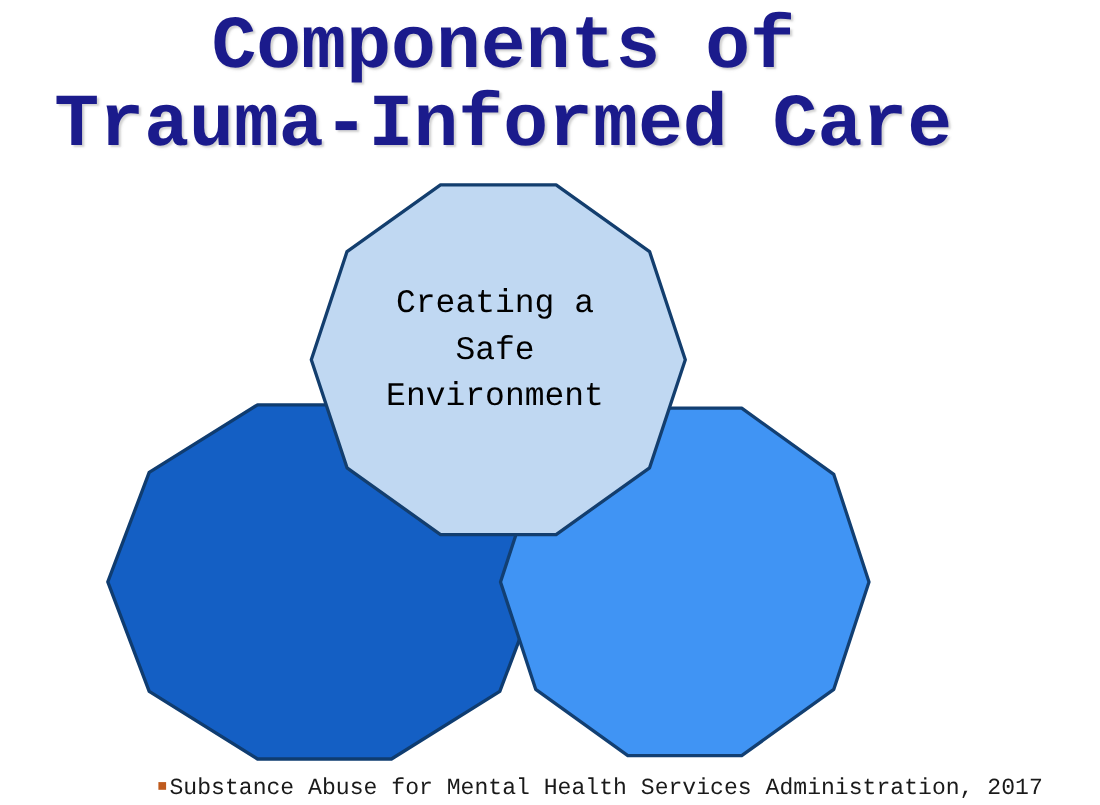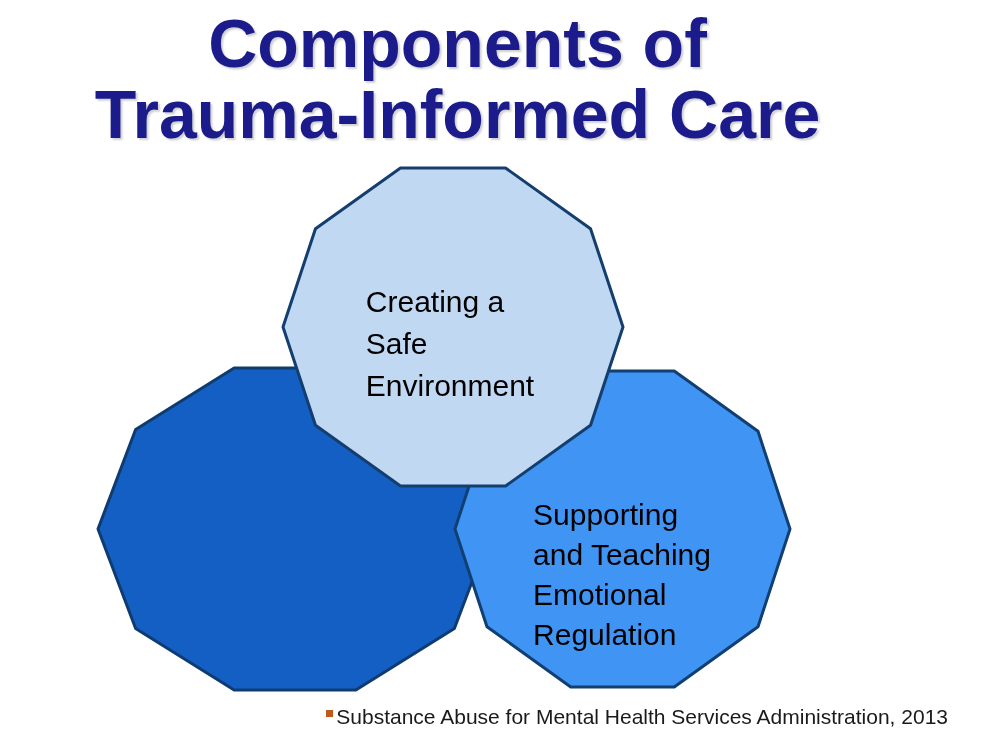--- a/index.html
+++ b/index.html
@@ -6,20 +6,21 @@
   body {
     width: 1000px; height: 732px;
     background: #ffffff;
     font-family: "Liberation Sans", "DejaVu Sans", sans-serif;
     overflow: hidden;
   }
   .slide {
     position: relative;
     width: 1000px; height: 732px;
     background: #ffffff;
+    font-family: Liberation Mono, monospace;
   }
   .diagram-svg {
     position: absolute;
     left: 0; top: 0;
   }
   .slide-title {
     position: absolute;
     left: 0; top: 8px;
     width: 915px;
     margin: 0;
@@ -27,24 +28,24 @@
     font-size: 68px;
     line-height: 71px;
     font-weight: bold;
     letter-spacing: 0px;
     white-space: pre-line;
     text-shadow: 2px 2px 2px rgba(120,120,120,0.35);
   }
   .shape-label {
     position: absolute;
     transform: translateX(-50%);
+    text-align: center;
     white-space: pre-line;
     color: #000000;
     font-size: 30px;
-    margin-top: 25px;
   }
   .label-creating   { left: 450px; top: 256px; line-height: 42px; }
   .label-building   { left: 292px; top: 447px; line-height: 41px; }
   .label-supporting { left: 622px; top: 470px; line-height: 40px; }
   .footer {
     position: absolute;
     right: 52px; bottom: 3px;
     display: flex;
     align-items: center;
     font-size: 21px;
@@ -70,23 +71,19 @@
   </svg>
 
   <h1 class="slide-title" style="color: rgb(27, 27, 140);">Components of
 Trauma-Informed Care</h1>
 
   <div class="shape-label label-creating" style="color: rgb(0, 0, 0);">Creating a
 Safe
 Environment</div>
 
 
-  <div class="shape-label label-supporting" style="color: rgb(0, 0, 0);">Supporting
-and Teaching
-Emotional
-Regulation</div>
 
   <div class="footer">
     <span class="bullet" style="background: rgb(191, 90, 29);"></span>
-    <span>Substance Abuse for Mental Health Services Administration, 2013</span>
+    <span>Substance Abuse for Mental Health Services Administration, 2017</span>
   </div>
 
 </div>
 
 </body></html>

